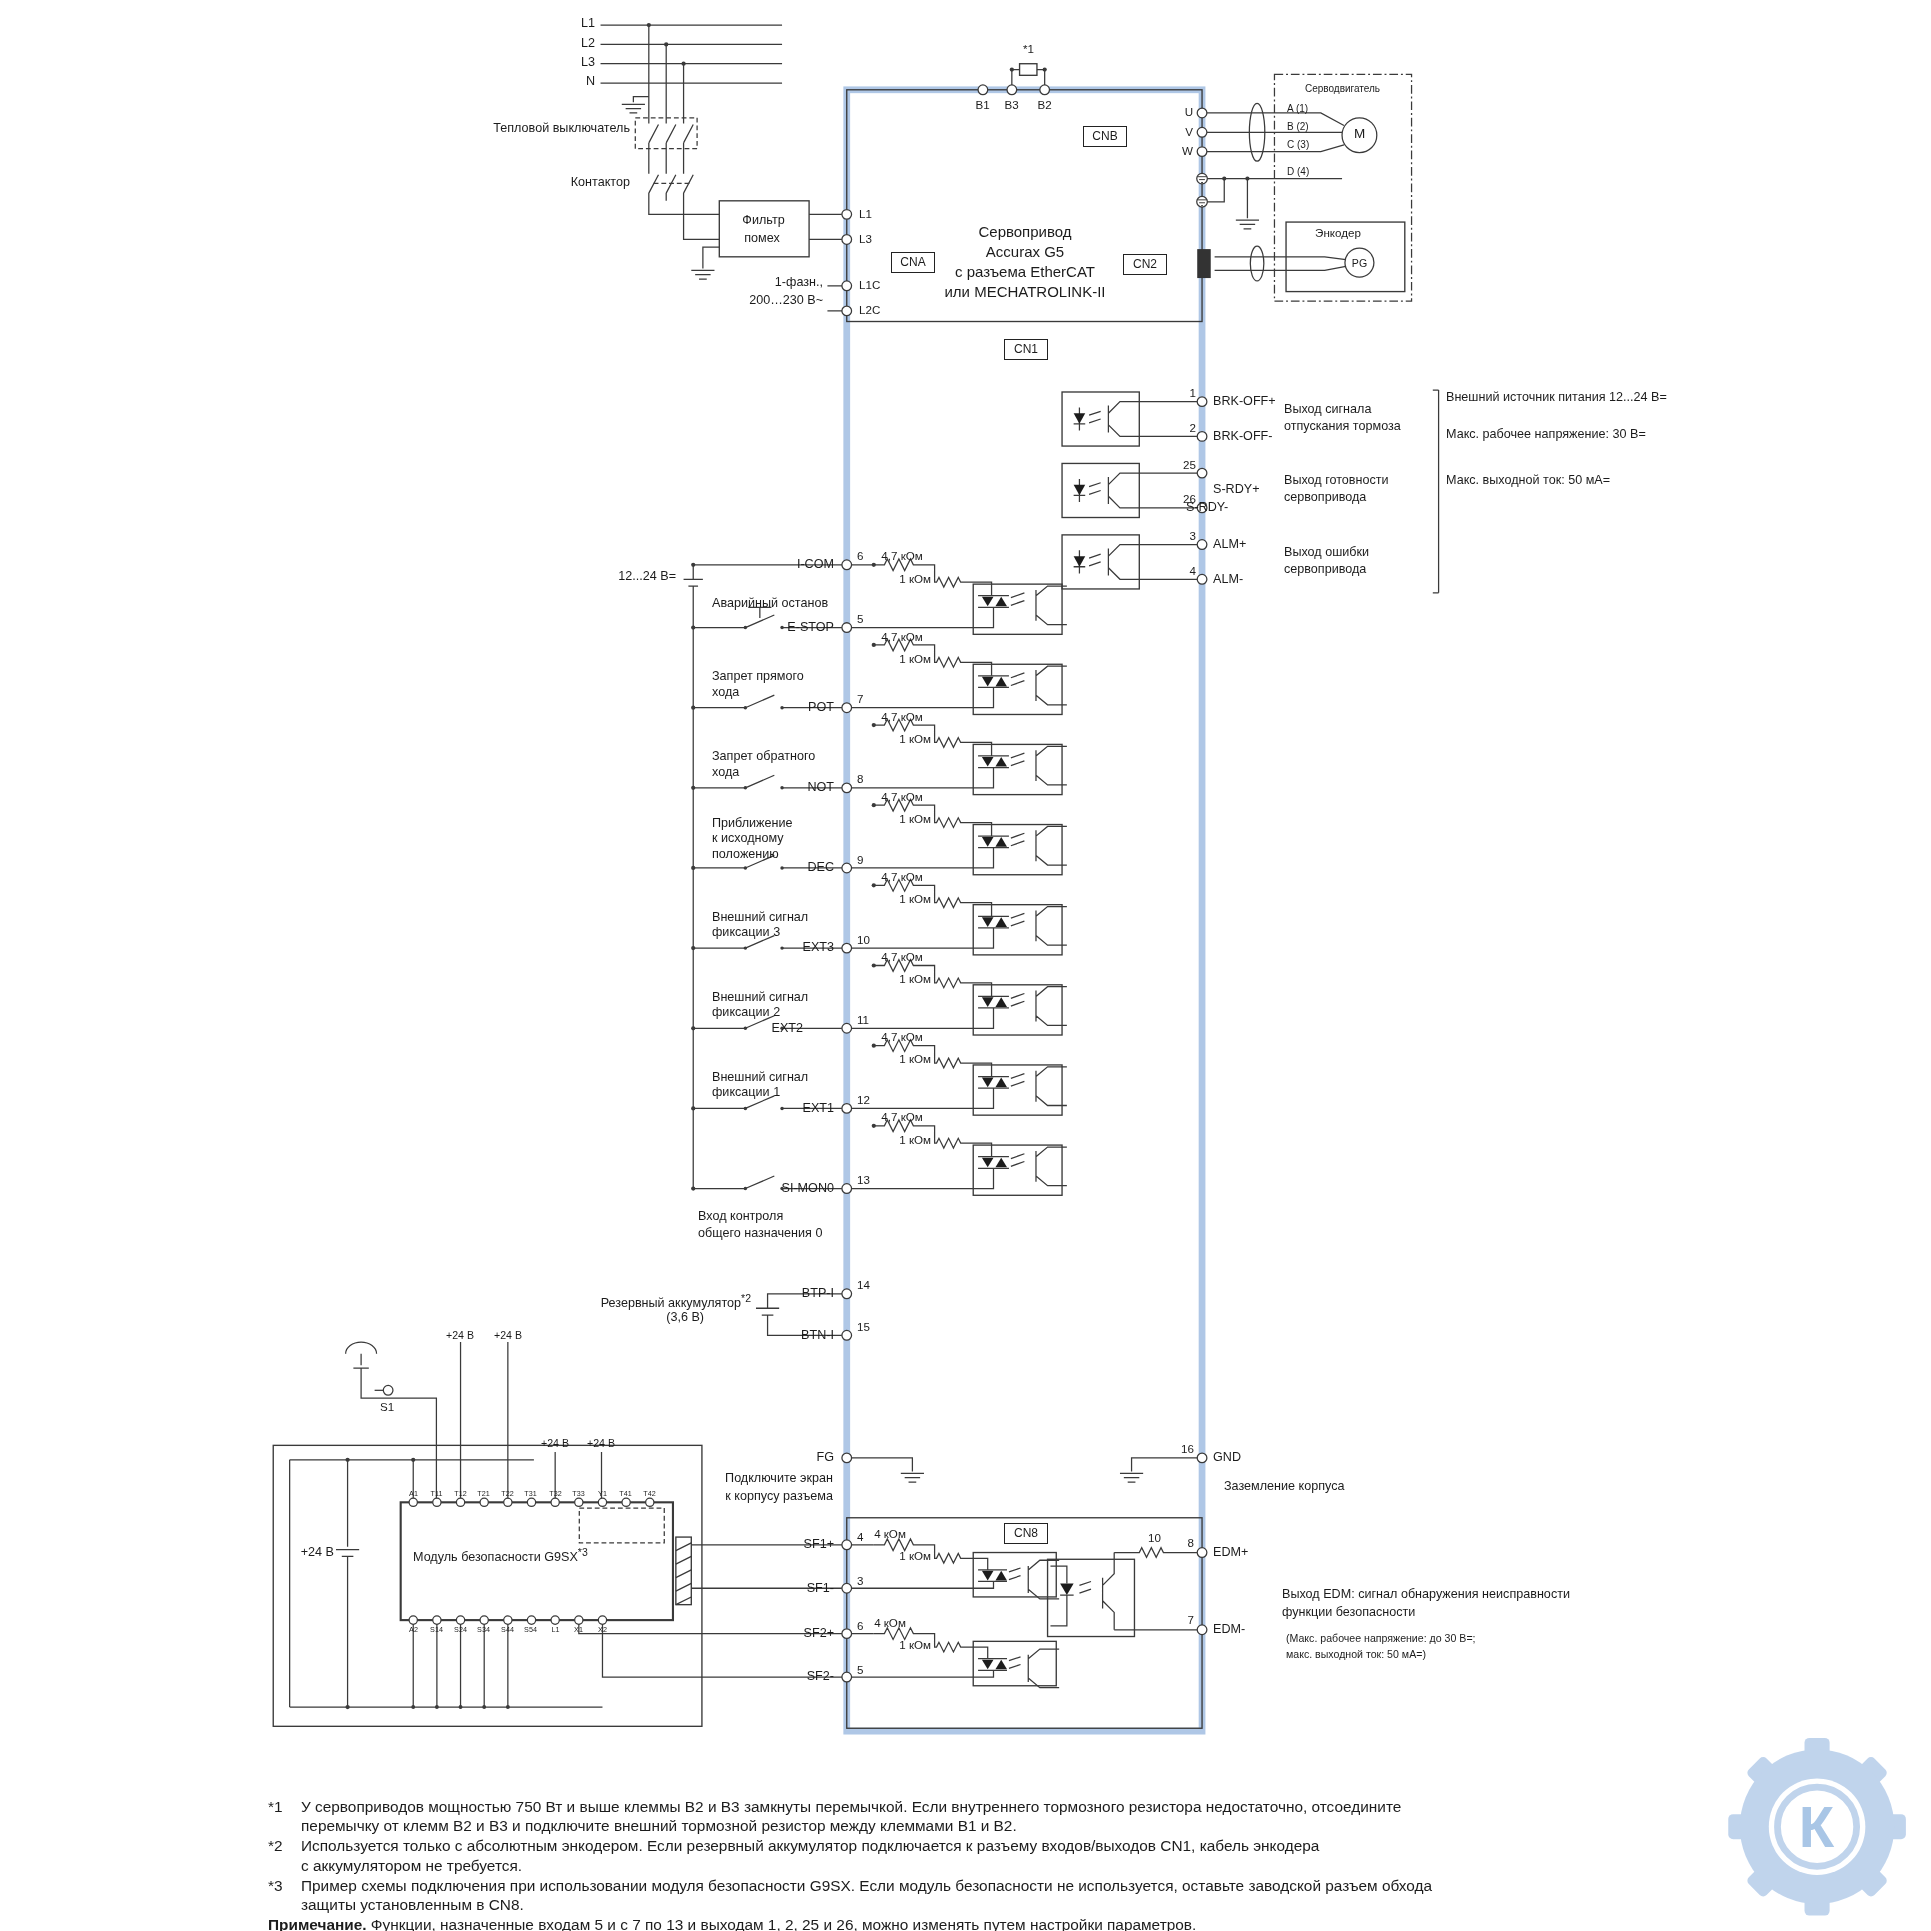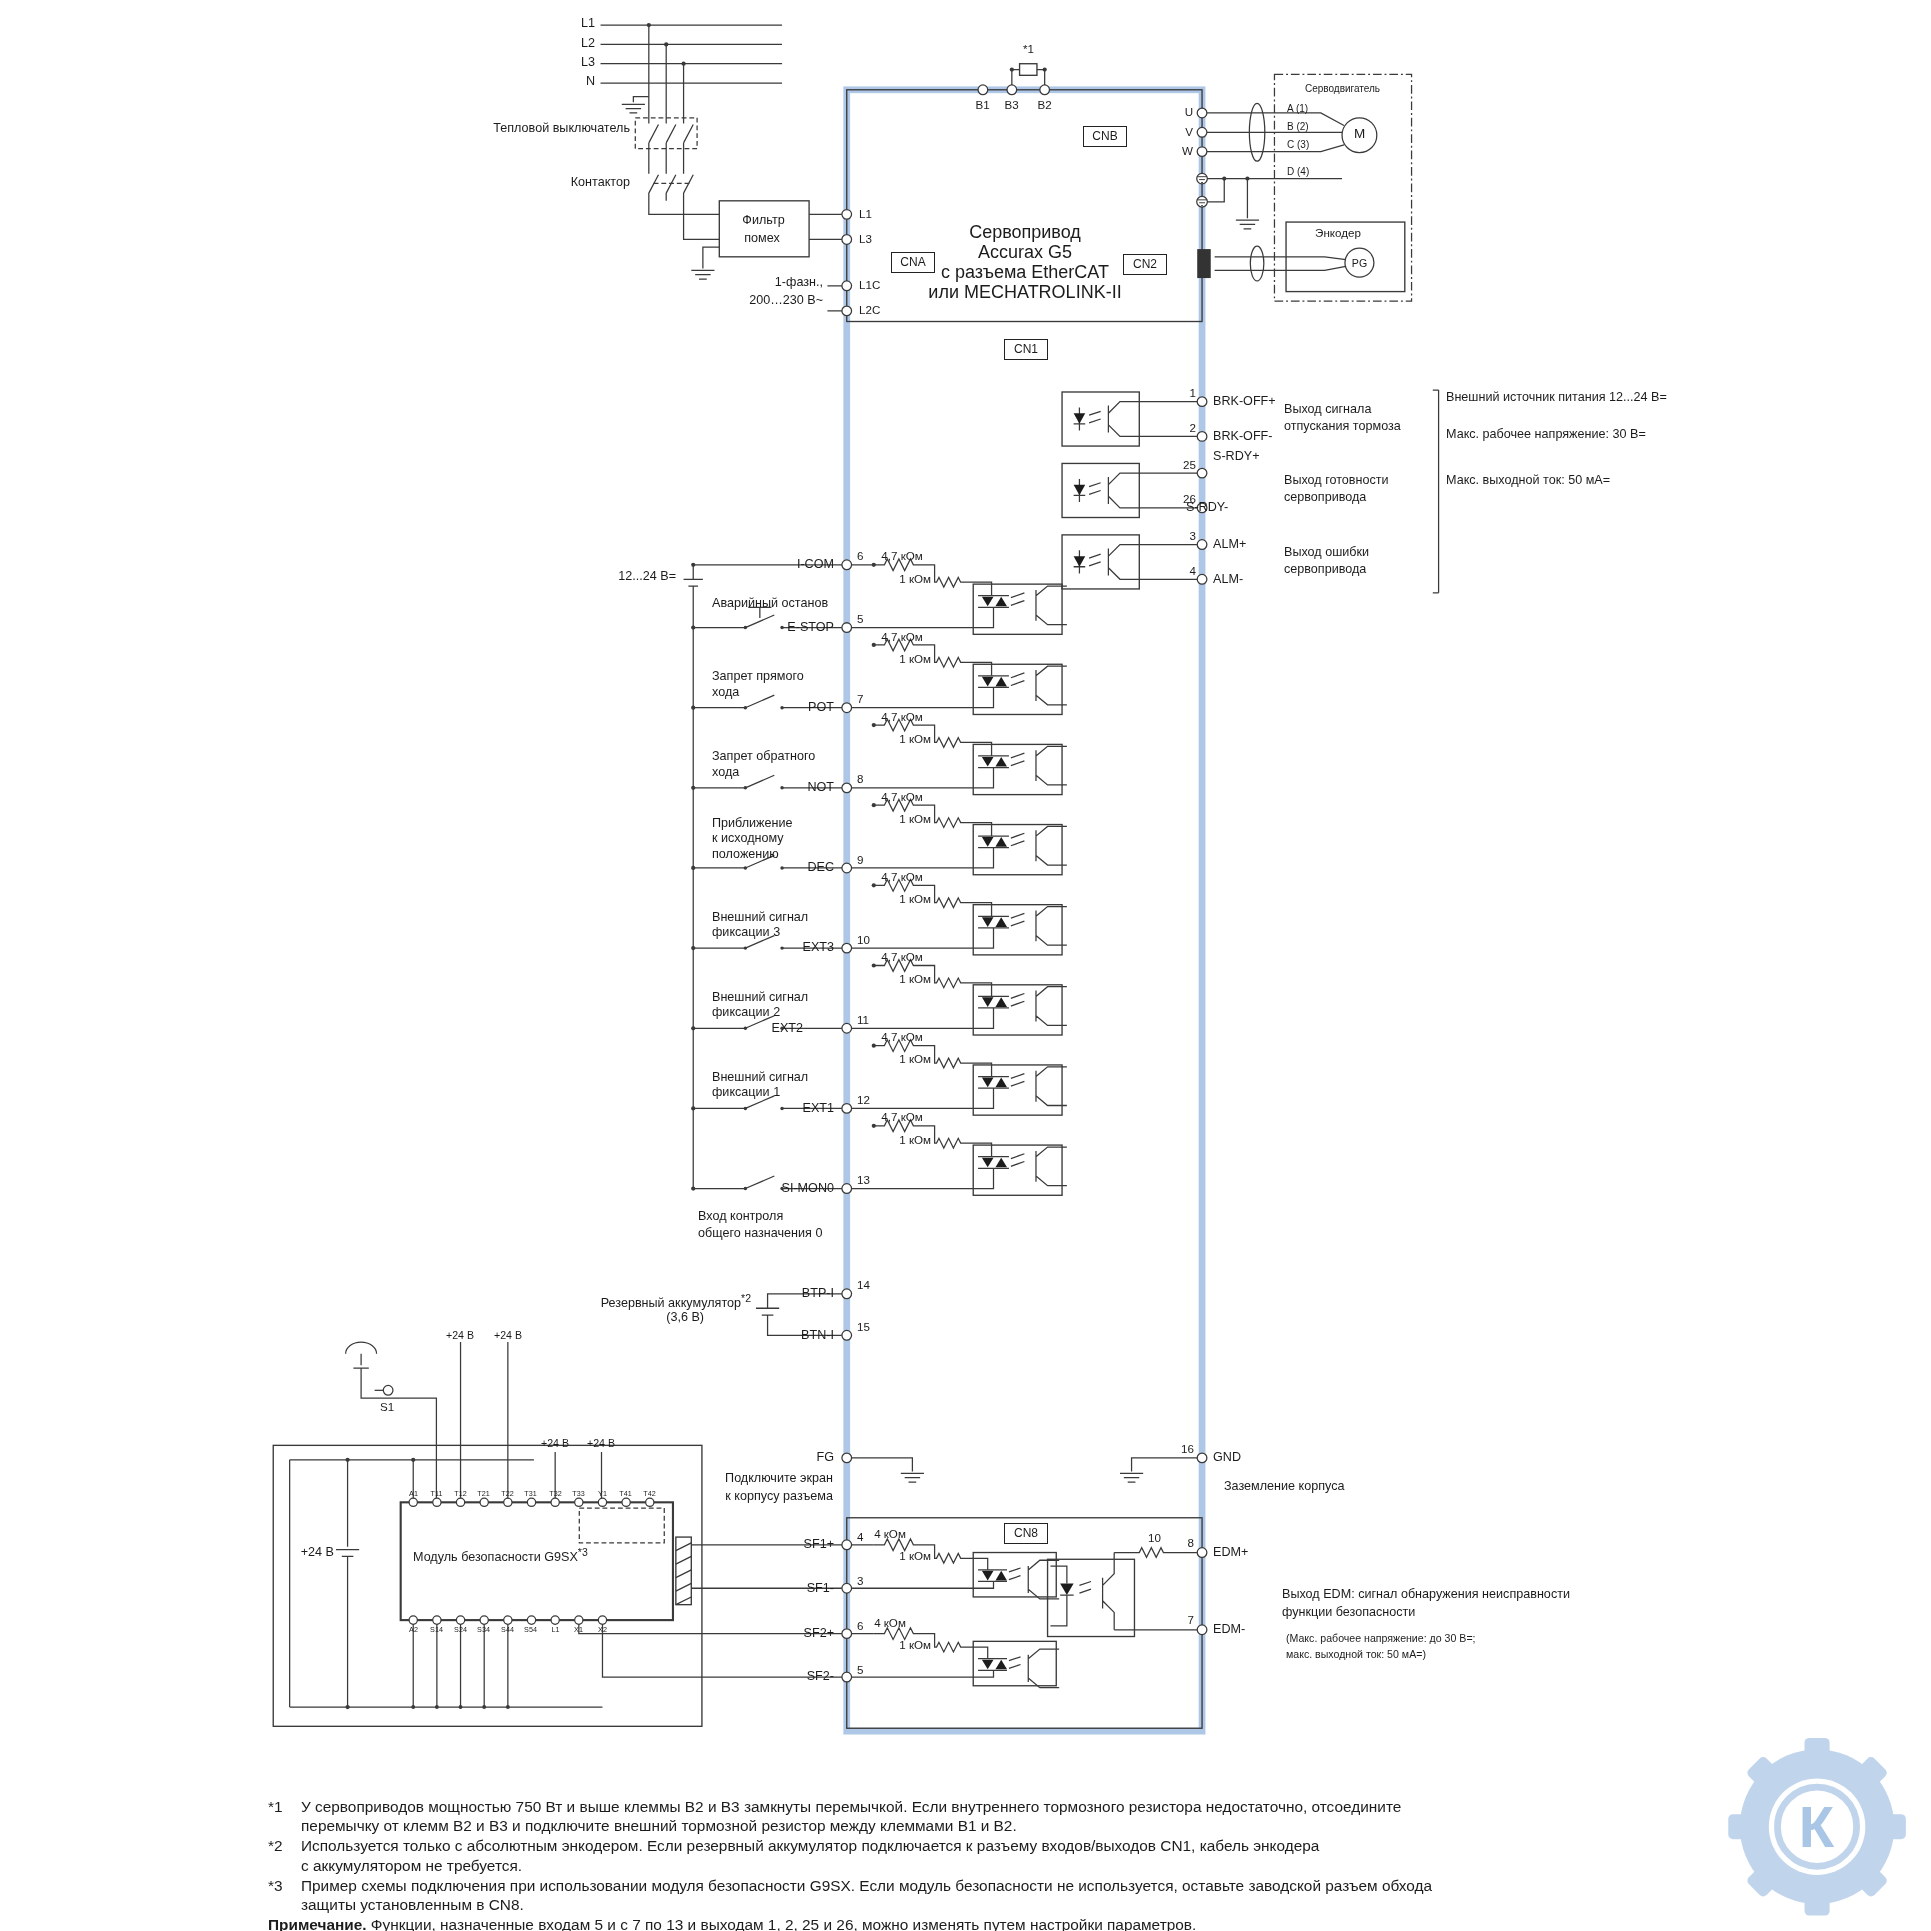--- a/index.html
+++ b/index.html
@@ -8,21 +8,21 @@
   .ab{position:absolute}
   .lb{font-size:12.6px;line-height:14.5px;white-space:nowrap}
   .pin{font-size:11.6px;line-height:13.5px;white-space:nowrap}
   .sm{font-size:10.6px;line-height:12.6px;white-space:nowrap}
   .xs{font-size:10px;line-height:11.6px;white-space:nowrap}
   .tn{font-size:7.2px;line-height:7.7px;white-space:nowrap}
   .fn{font-size:15.4px;line-height:18.3px;white-space:nowrap}
   .rt{text-align:right}
   .ct{text-align:center}
   .b{font-weight:bold}
-  .ttl{font-size:18px;line-height:20px;white-space:nowrap}
+  .ttl{font-size:15px;line-height:20px;white-space:nowrap}
   .cnbox{border:1.3px solid #222;background:#fff;text-align:center;font-size:12px;line-height:18.3px;height:21px;width:44px}
   svg .w{stroke:#3a3a3a;stroke-width:1.3;fill:none}
   svg .blue{stroke:#afc7e6;stroke-width:7;fill:none}
   svg .blk{stroke:#3a3a3a;stroke-width:1.4;fill:none}
   svg .blk2{stroke:#3a3a3a;stroke-width:2.2;fill:none}
   svg .term{fill:#fff;stroke:#3a3a3a;stroke-width:1.3}
   svg .dot{fill:#3a3a3a;stroke:none}
   svg .led{fill:#1c1c1c;stroke:none}
   svg .dash{stroke-dasharray:5 3}
   svg .dashdot{stroke-dasharray:9 3 2 3}
@@ -321,21 +321,21 @@
 <div class="ab pin ct" style="left:1288px;top:226px;width:100px">Энкодер</div>
 <div class="ab sm ct" style="left:1344px;top:257px;width:31px">PG</div>
 
 <div class="ab pin rt" style="left:1157px;top:386px;width:39px">1</div>
 <div class="ab lb" style="left:1213px;top:394px">BRK-OFF+</div>
 <div class="ab pin rt" style="left:1157px;top:421px;width:39px">2</div>
 <div class="ab lb" style="left:1213px;top:429px">BRK-OFF-</div>
 <div class="ab lb" style="left:1284px;top:402px">Выход сигнала</div>
 <div class="ab lb" style="left:1284px;top:419px">отпускания тормоза</div>
 <div class="ab pin rt" style="left:1157px;top:458px;width:39px">25</div>
-<div class="ab lb" style="left:1213px;top:449px">S-RDY+</div>
+<div class="ab lb" style="left:1213px;top:482px">S-RDY+</div>
 <div class="ab pin rt" style="left:1157px;top:492px;width:39px">26</div>
 <div class="ab lb" style="left:1186px;top:500px">S-RDY-</div>
 <div class="ab lb" style="left:1284px;top:473px">Выход готовности</div>
 <div class="ab lb" style="left:1284px;top:490px">сервопривода</div>
 <div class="ab pin rt" style="left:1157px;top:529px;width:39px">3</div>
 <div class="ab lb" style="left:1213px;top:537px">ALM+</div>
 <div class="ab pin rt" style="left:1157px;top:564px;width:39px">4</div>
 <div class="ab lb" style="left:1213px;top:572px">ALM-</div>
 <div class="ab lb" style="left:1284px;top:545px">Выход ошибки</div>
 <div class="ab lb" style="left:1284px;top:562px">сервопривода</div>

